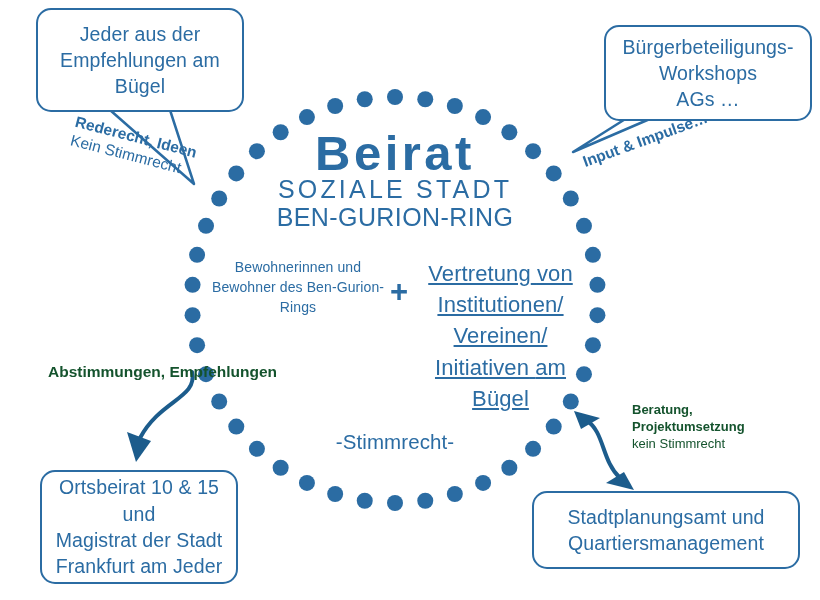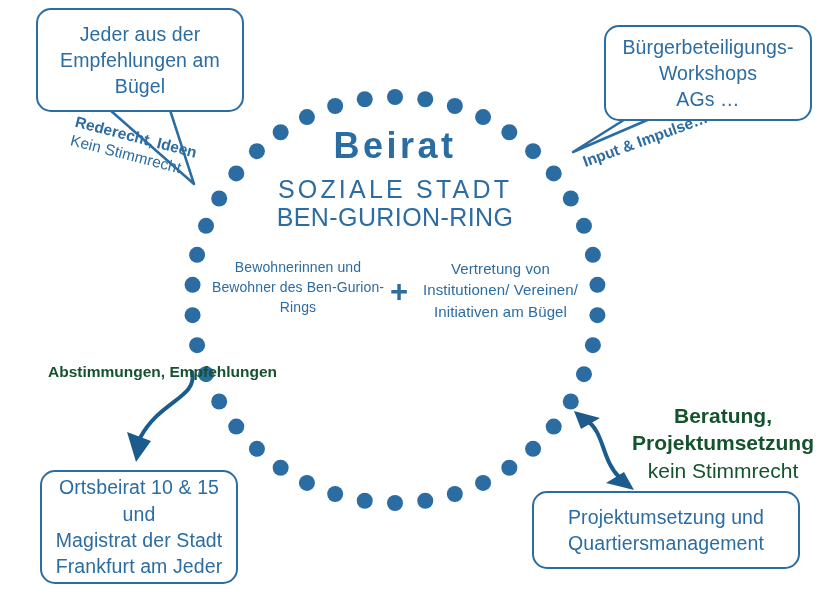--- a/index.html
+++ b/index.html
@@ -59,37 +59,37 @@
 
   
   .center-txt {
     position: absolute;
     color: #2B6CA3;
     text-align: center;
     letter-spacing: 0.1px;
   }
   #title-beirat {
     left: 245px; top: 125px; width: 300px;
-    font-size: 36px; font-weight: bold; letter-spacing: 3.5px;
+    font-size: 49px; font-weight: bold; letter-spacing: 3.5px;
   }
   #title-soziale-stadt {
     left: 245px; top: 175px; width: 300px;
     font-size: 25px; letter-spacing: 3.2px;
   }
   #title-ben-gurion-ring {
     left: 245px; top: 203px; width: 300px;
     font-size: 25px; letter-spacing: 0.4px;
   }
   #col-left {
     left: 208px; top: 258px; width: 180px;
     font-size: 14px; line-height: 1.42;
   }
   #col-right {
     left: 418px; top: 258px; width: 165px;
-    font-size: 15px; line-height: 1.42;
+    font-size: 22px; line-height: 1.42; text-decoration: underline;
   }
   #plus-sign {
     left: 382px; top: 276px; width: 34px;
     font-size: 31px; font-weight: bold; line-height: 1;
   }
   #stimmrecht-note {
     left: 300px; top: 430px; width: 190px;
     font-size: 20.5px;
   }
 
@@ -119,21 +119,21 @@
     color: #14532d;
     line-height: 1.3;
     white-space: nowrap;
   }
   #label-abstimmungen {
     left: 48px; top: 362px;
     font-size: 15.5px; font-weight: bold; text-align: left;
   }
   #label-beratung {
     left: 632px; top: 402px;
-    font-size: 21px; text-align: center;
+    font-size: 13px; text-align: left;
   }
   #label-beratung .b { display:block; font-weight: bold; }
   #label-beratung .n { display:block; font-weight: normal; }
 </style>
 </head>
 <body>
 
 <div id="canvas">
 
   <svg class="svg-layer" viewBox="0 0 820 600">
@@ -207,21 +207,21 @@
   </div>
 
   <div class="box" id="box-ortsbeirat">
     <span class="ln">Ortsbeirat 10 &amp; 15</span>
     <span class="ln">und</span>
     <span class="ln">Magistrat der Stadt</span>
     <span class="ln">Frankfurt am Jeder</span>
   </div>
 
   <div class="box" id="box-stadtplanungsamt">
-    <span class="ln">Projektumsetzung und</span>
+    <span class="ln">Stadtplanungsamt und</span>
     <span class="ln">Quartiersmanagement</span>
   </div>
 
   <div class="center-txt" id="title-beirat">Beirat</div>
   <div class="center-txt" id="title-soziale-stadt">SOZIALE STADT</div>
   <div class="center-txt" id="title-ben-gurion-ring">BEN-GURION-RING</div>
 
   <div class="center-txt" id="col-left">
     <span class="ln">Bewohnerinnen</span>
     <span class="ln">und Bewohner</span>
@@ -233,20 +233,21 @@
 
   <div class="center-txt" id="col-right">
     <span class="ln">Vertretung</span>
     <span class="ln">von</span>
     <span class="ln">Institutionen/</span>
     <span class="ln">Vereinen/</span>
     <span class="ln">Initiativen</span>
     <span class="ln">am Bügel</span>
   </div>
 
+  <div class="center-txt" id="stimmrecht-note">-Stimmrecht-</div>
 
   <div class="rot-label" id="label-rederecht">
     <span class="l1">Rederecht, Ideen</span>
     <span class="l2">Kein Stimmrecht</span>
   </div>
 
   <div class="rot-label" id="label-input">Input &amp; Impulse…</div>
 
   <div class="flat-label" id="label-abstimmungen">
     <span class="b">Abstimmungen,</span>

